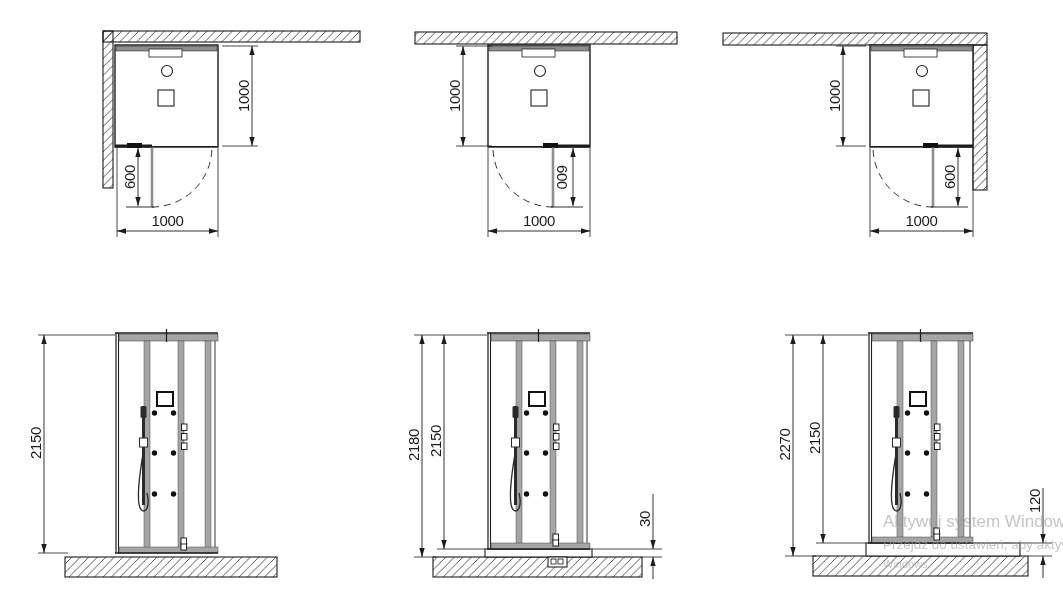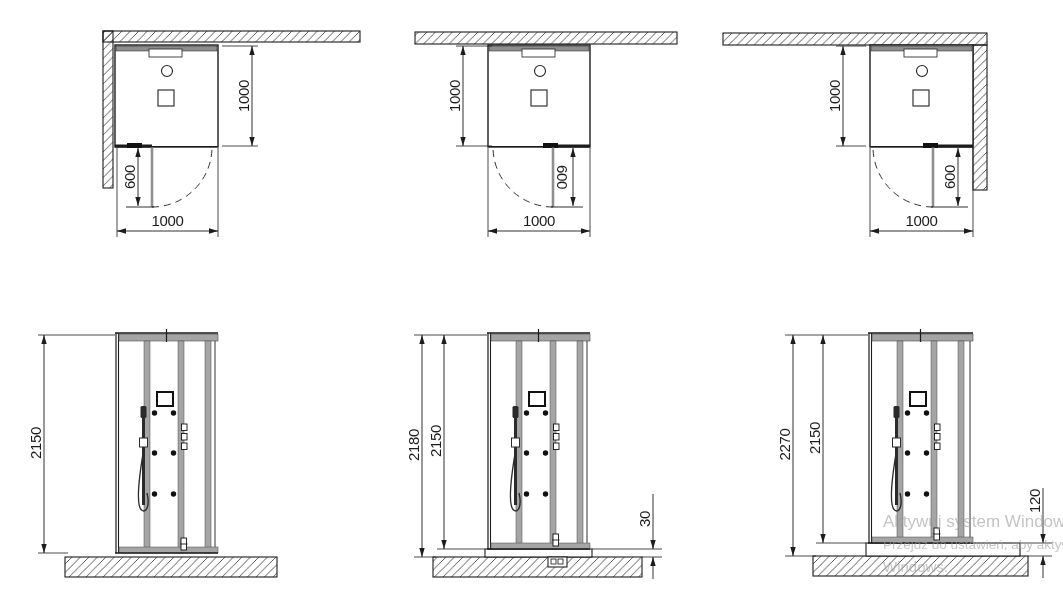--- a/index.html
+++ b/index.html
@@ -5,21 +5,21 @@
   html,body{margin:0;padding:0;background:#ffffff;}
   body{width:1063px;height:599px;overflow:hidden;position:relative;
        font-family:"Liberation Sans",sans-serif;}
   .stage{position:absolute;left:0;top:0;width:1063px;height:599px;background:#fff;}
   svg{position:absolute;left:0;top:0;}
   svg text{font-family:"Liberation Sans",sans-serif;letter-spacing:-0.3px;}
   .watermark{position:absolute;left:0;top:0;width:100%;height:100%;pointer-events:none;}
   .watermark div{position:absolute;white-space:nowrap;color:#9e9e9e;opacity:0.6;}
   .wm1{left:883px;top:512px;font-size:17px;}
   .wm2{left:883px;top:537px;font-size:13.5px;}
-  .wm3{left:883px;top:558px;font-size:15px;}
+  .wm3{left:883px;top:558px;font-size:11px;}
 </style>
 </head>
 <body>
 
 <div class="stage">
   <svg id="drawing" width="1063" height="599" viewBox="0 0 1063 599">
       <defs>
         <pattern id="hatch" width="8.5" height="8.5" patternUnits="userSpaceOnUse">
           <line x1="0" y1="8.5" x2="8.5" y2="0" stroke="#222" stroke-width="0.75"></line>
         </pattern>

